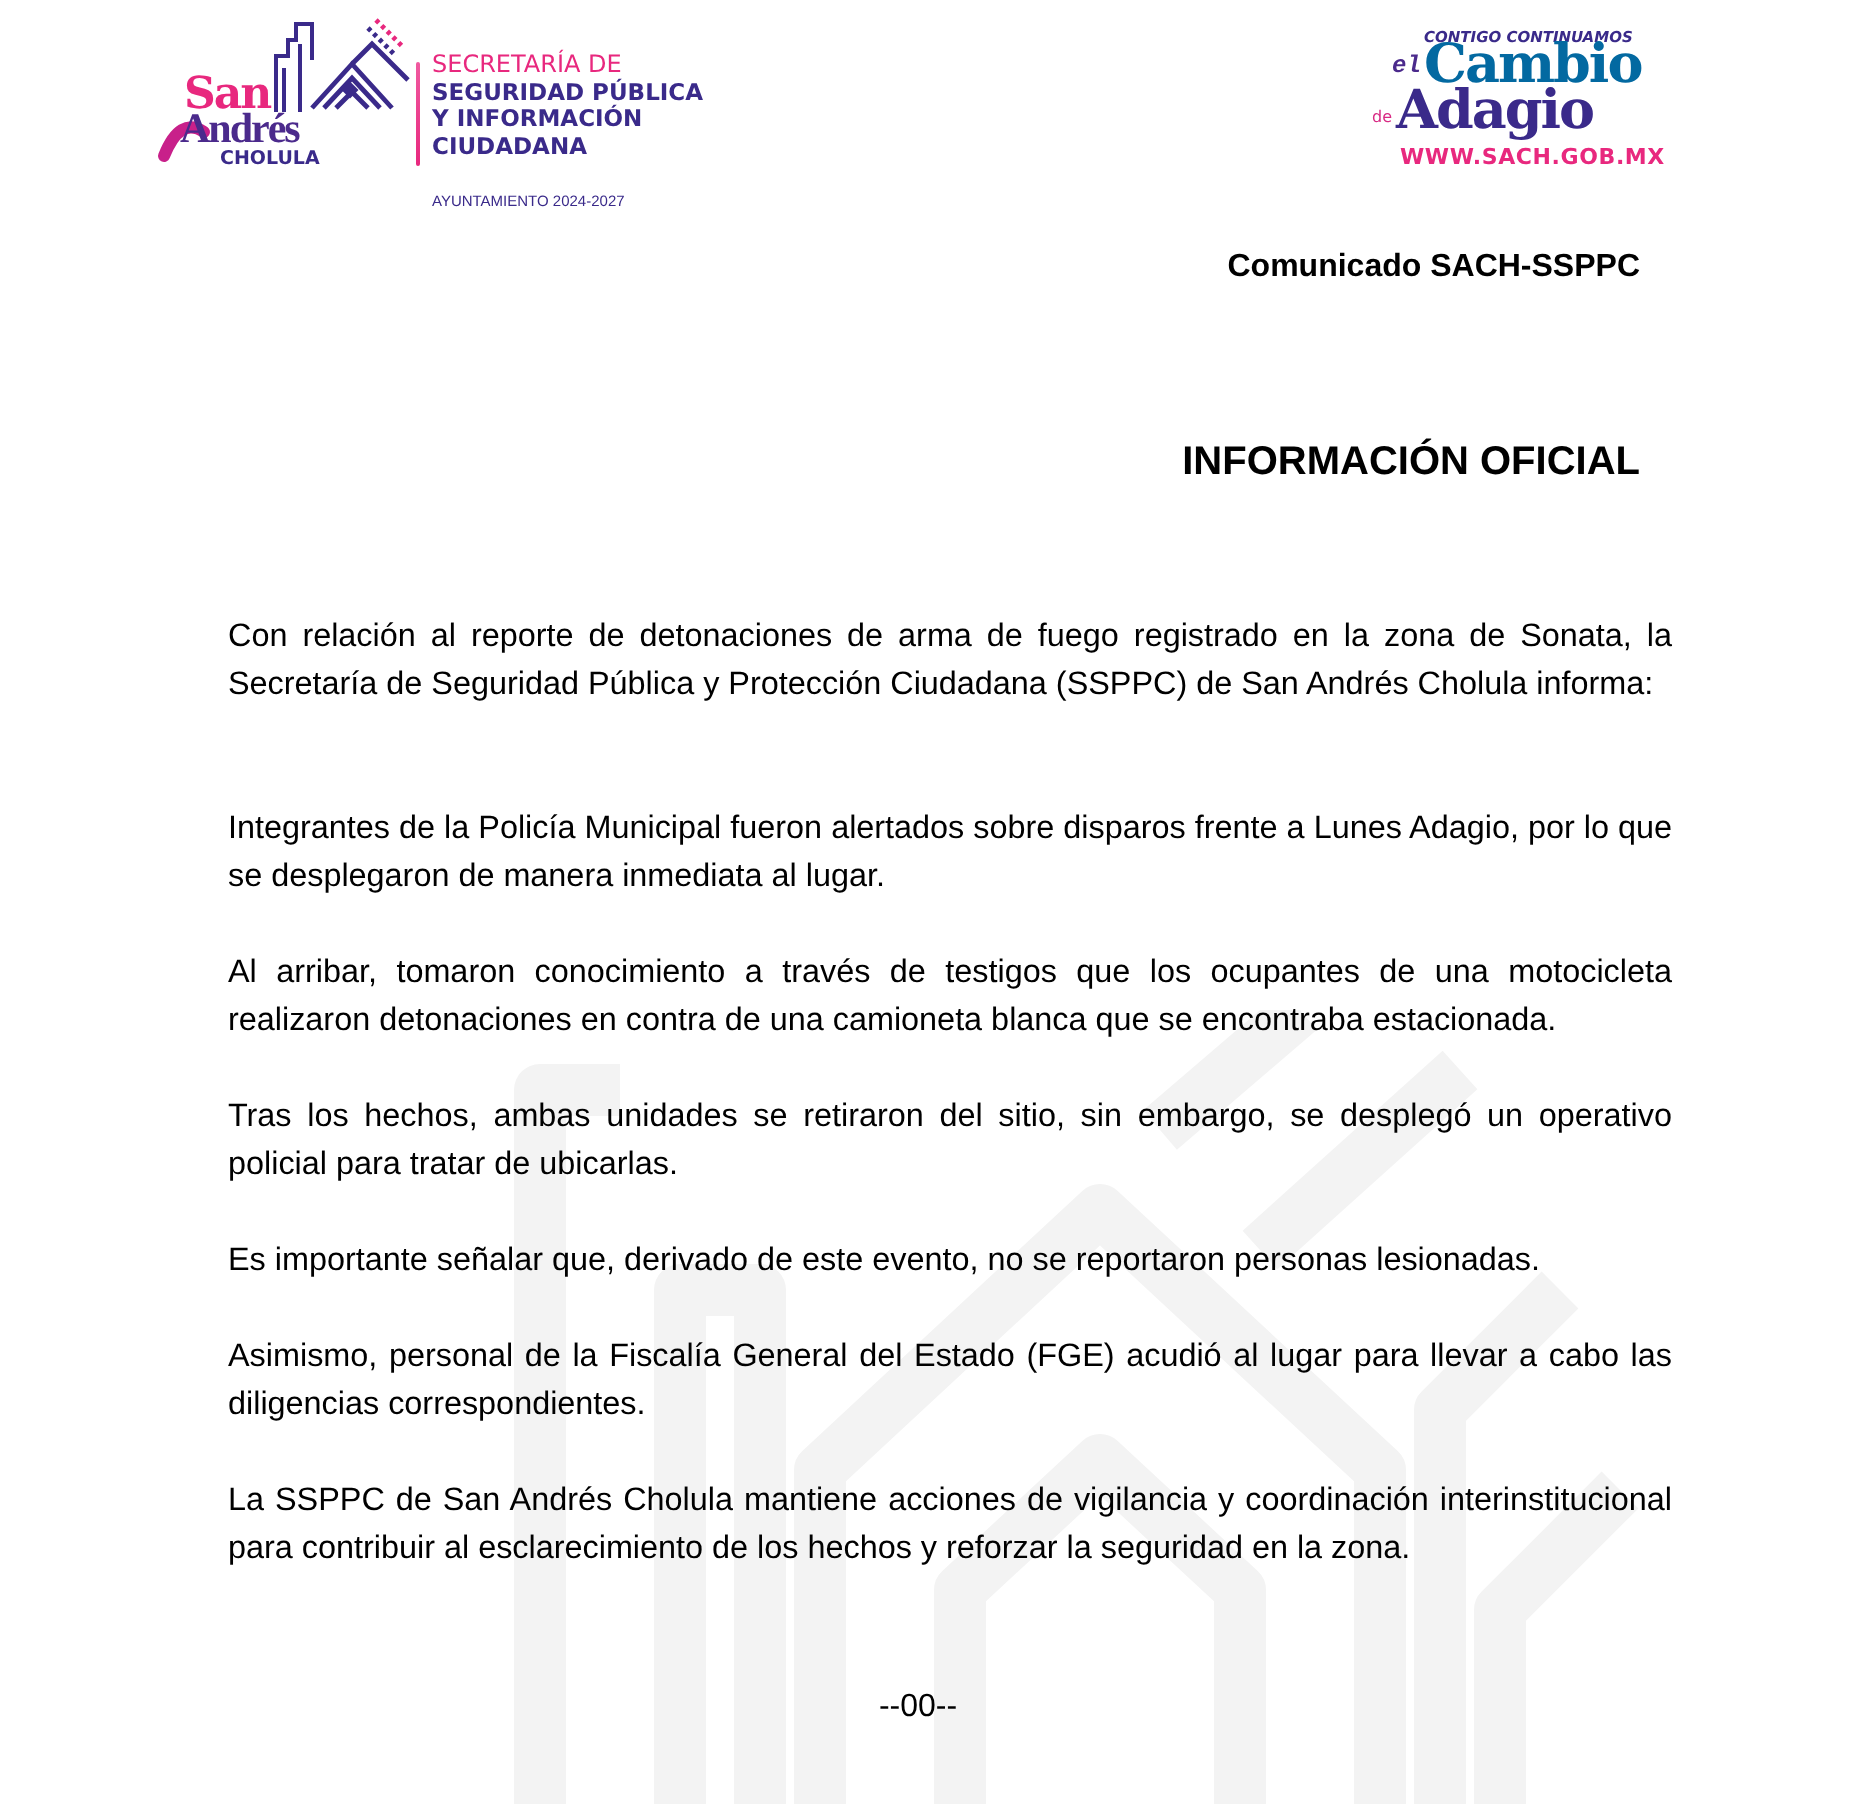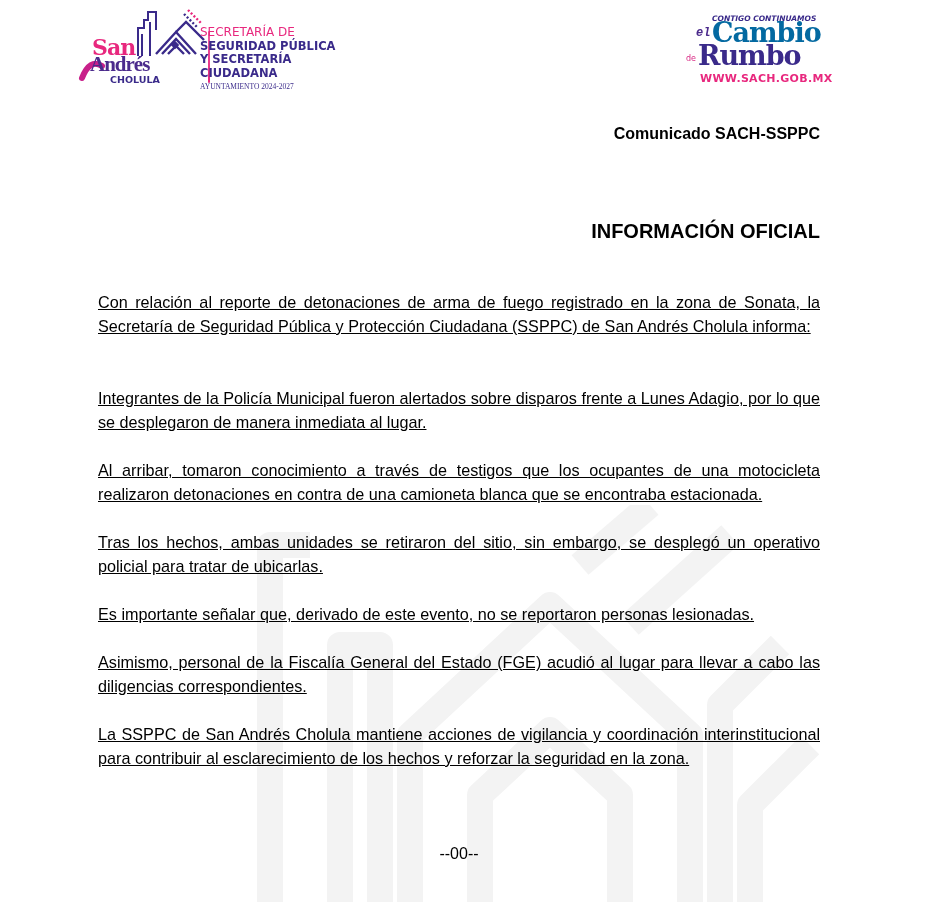--- a/index.html
+++ b/index.html
@@ -74,43 +74,43 @@
       position: absolute;
       left: 132px;
       top: 25px;
       width: 2px;
       height: 52px;
       background: linear-gradient(#f05aa0, #e8287e);
       border-radius: 1px;
     }
     .logo-text {
       position: absolute;
-      left: 124px;
+      left: 140px;
       top: 20px;
       line-height: 13.5px;
     }
     .logo-text .l1 {
       font-family: "DejaVu Sans", sans-serif;
       font-size: 12px;
       color: #e8287e;
       display: block;
     }
     .logo-text .l2 {
       font-family: "DejaVu Sans", sans-serif;
       font-weight: bold;
       font-size: 11.5px;
       color: #3a2a8a;
       display: block;
     }
     .logo-text .l3 {
-      font-family: Liberation Serif, serif;
+      font-family: Liberation Sans, sans-serif;
       font-size: 7.5px;
       color: #3a2a8a;
       display: block;
-      margin-top: 0;
+      margin-top: 14px;
     }
 
     .logo-right {
       position: absolute;
       left: 690px;
       top: 10px;
       width: 160px;
       height: 80px;
       z-index: 1;
     }
@@ -204,22 +204,21 @@
       font-size: 20px;
       line-height: 24px;
       padding-left: 0;
     }
     .title span { margin-left: -5px; }
     .para {
       position: absolute;
       left: 0;
       width: 722px;
       text-align: justify;
-      margin: 0;
-      text-decoration: underline;
+      margin: 16px;
     }
     .closing {
       position: absolute;
       left: 0;
       right: 0;
       top: 842px;
       text-align: center;
       font-size: 16px;
       line-height: 24px;
     }
@@ -261,32 +260,32 @@
 
     <path d="M6 72 Q14 52 26 60" stroke="#c8208a" stroke-width="6" fill="none" stroke-linecap="round"></path>
   </svg>
   <span class="brand-san">San</span>
   <span class="brand-andres">Andrés</span>
   <span class="brand-cholula">CHOLULA</span>
   <div class="logo-divider"></div>
   <div class="logo-text">
     <span class="l1">SECRETARÍA DE</span>
     <span class="l2">SEGURIDAD PÚBLICA</span>
-    <span class="l2">Y SECRETARÍA</span>
+    <span class="l2">Y INFORMACIÓN</span>
     <span class="l2">CIUDADANA</span>
     <span class="l3">AYUNTAMIENTO 2024-2027</span>
   </div>
 </div>
 
 <div class="logo-right">
   <span class="rumbo-top">CONTIGO CONTINUAMOS</span>
   <span class="rumbo-el">el</span>
   <span class="rumbo-cambio">Cambio</span>
   <span class="rumbo-de">de</span>
-  <span class="rumbo-rumbo">Rumbo</span>
+  <span class="rumbo-rumbo">Adagio</span>
   <span class="rumbo-url">WWW.SACH.GOB.MX</span>
 </div>
 
 <div class="doc">
   <div class="meta">
     <div>Comunicado SACH-SSPPC</div>
   </div>
 
   <div class="title">
     <span>INFORMACIÓN OFICIAL</span>

